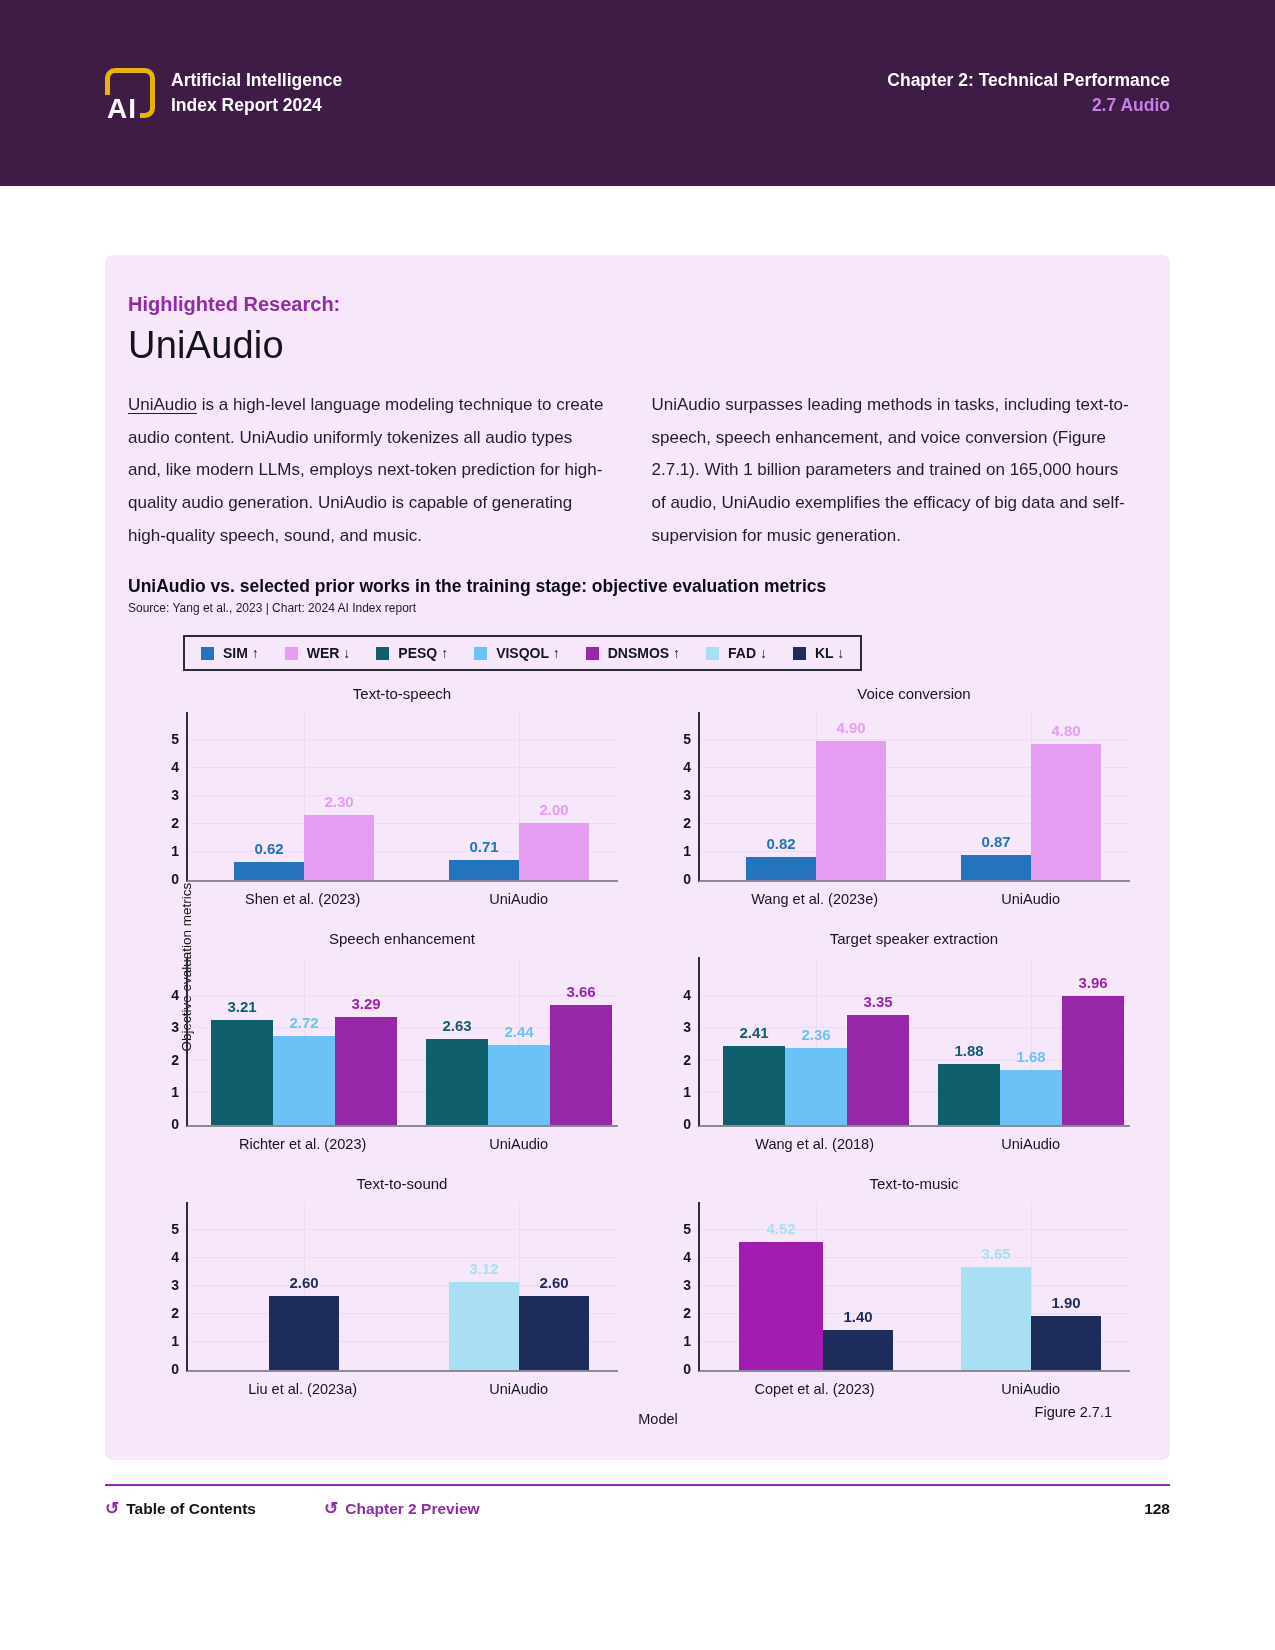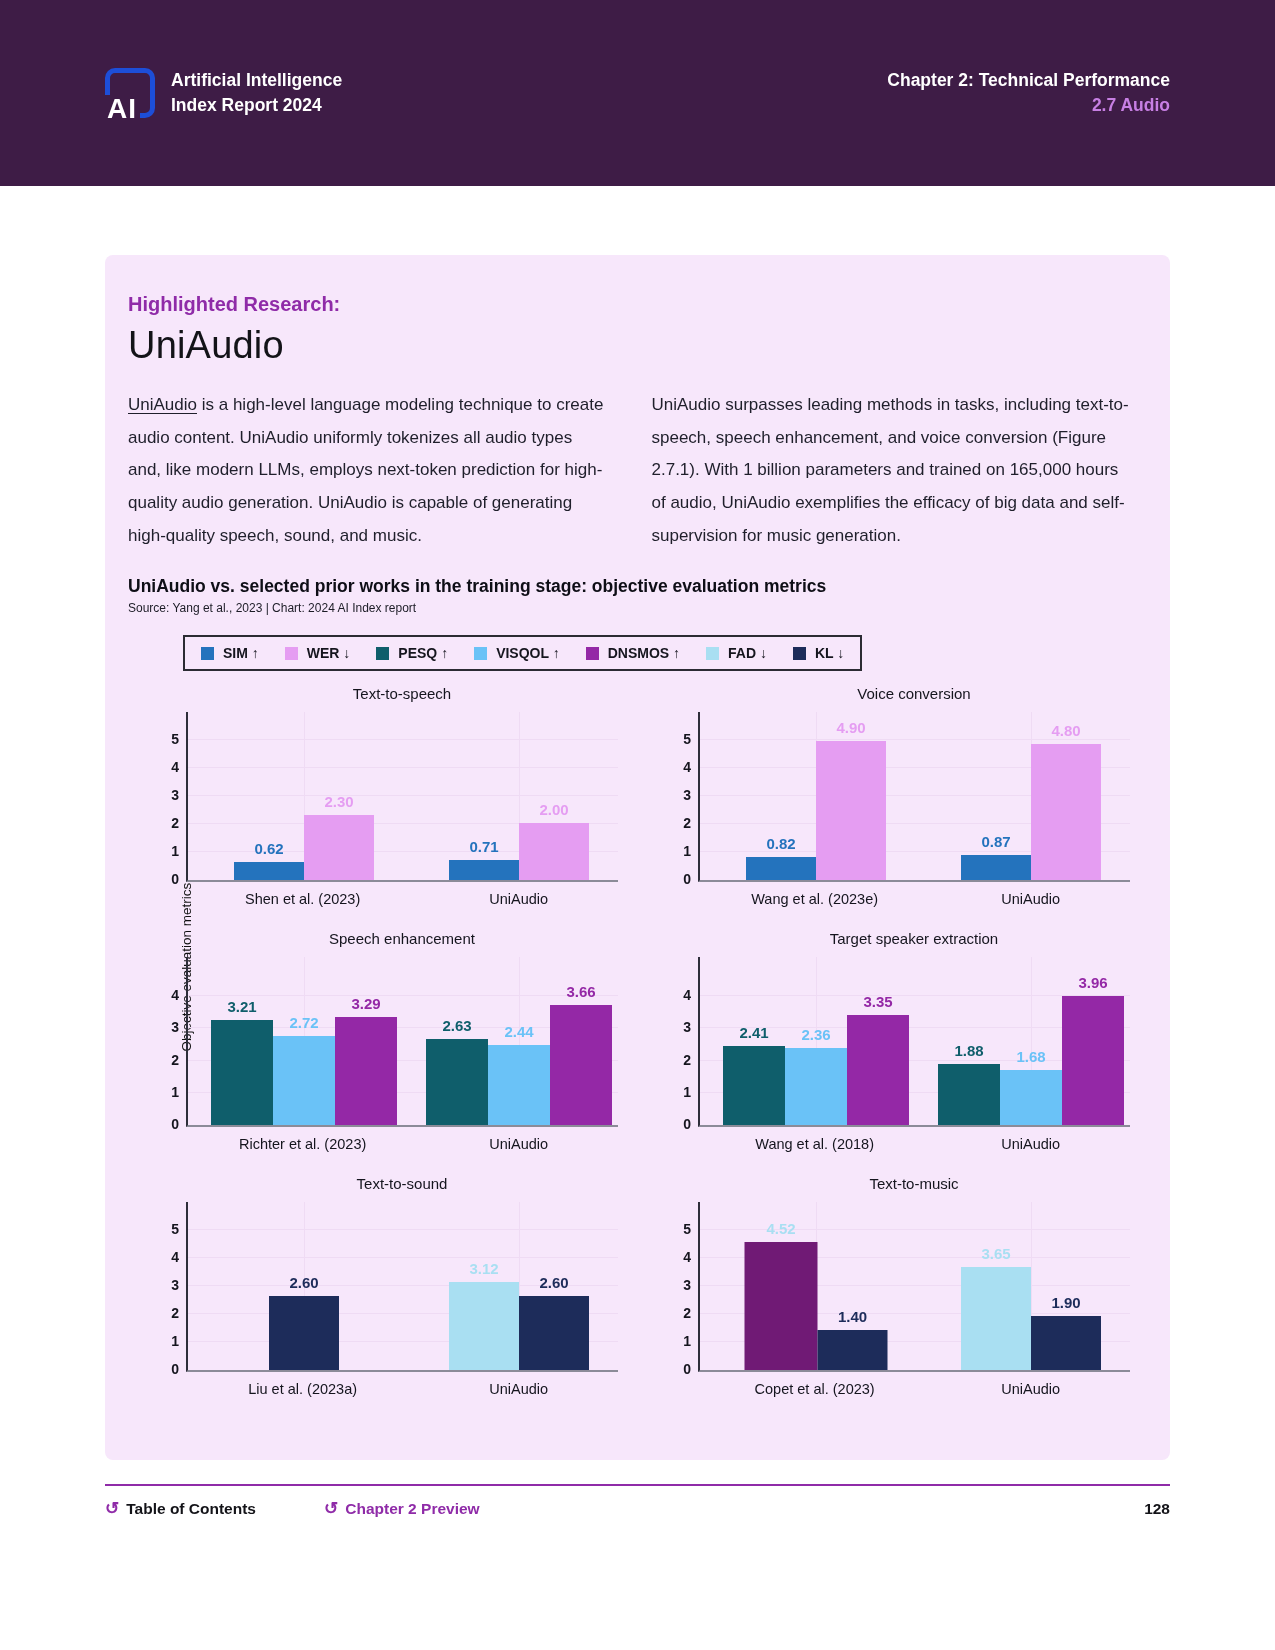--- a/index.html
+++ b/index.html
@@ -11,21 +11,21 @@
   }
 
   
   .hdr {
     height:186px; background:#3E1C46;
     display:flex; align-items:center; justify-content:space-between;
     padding:0 105px;
   }
   .hdr-left { display:flex; align-items:center; gap:16px; }
   .logo-box {
-    width:50px; height:50px; border:5px solid #1d4ed8; border-radius:10px;
+    width:50px; height:50px; border:5px solid #eab308; border-radius:10px;
     position:relative; flex:0 0 auto;
   }
   .logo-box .mark {
     position:absolute; left:-6px; bottom:-10px;
     background:#3E1C46; color:#ffffff;
     font-weight:800; font-size:28px; letter-spacing:1px;
     padding:0 3px; line-height:1;
   }
   .hdr-title { color:#fff; font-weight:700; font-size:17.5px; line-height:1.45; }
   .hdr-right { text-align:right; font-weight:700; font-size:17.5px; line-height:1.45; }
@@ -385,21 +385,21 @@
             <div class="grid-h" style="bottom: 33.3333%;"></div>
             <div class="ytick" style="bottom: calc(33.3333% - 6px);">2</div>
             <div class="grid-h" style="bottom: 50%;"></div>
             <div class="ytick" style="bottom: calc(50% - 6px);">3</div>
             <div class="grid-h" style="bottom: 66.6667%;"></div>
             <div class="ytick" style="bottom: calc(66.6667% - 6px);">4</div>
             <div class="grid-h" style="bottom: 83.3333%;"></div>
             <div class="ytick" style="bottom: calc(83.3333% - 6px);">5</div>
             <div class="grid-v" style="left: 27%;"></div>
             <div class="bar-group" style="left: 27%;">
-              <div class="bar" style="width: 73px; height: 128px; background: #701a75;">
+              <div class="bar" style="width: 84px; height: 128px; background: #a21caf;">
                 <div class="bar-value" style="color: rgb(169, 223, 242);">4.52</div>
               </div>
               <div class="bar" style="width: 70px; height: 40px; background: rgb(29, 44, 90);">
                 <div class="bar-value" style="color: rgb(29, 44, 90);">1.40</div>
               </div>
             </div>
             <div class="grid-v" style="left: 77%;"></div>
             <div class="bar-group" style="left: 77%;">
               <div class="bar" style="width: 70px; height: 103px; background: rgb(169, 223, 242);">
                 <div class="bar-value" style="color: rgb(169, 223, 242);">3.65</div>
@@ -410,20 +410,24 @@
             </div>
           </div>
           <div class="xlabels">
             <div class="xlabel" style="left: 27%; text-align: right;">Copet et al. (2023)</div>
             <div class="xlabel" style="left: 77%;">UniAudio</div>
           </div>
         </div>
       </div>
   </div>
 
+  <div class="chart-bottom">
+    <span class="xaxis-label">Model</span>
+    <span class="figure-label">Figure 2.7.1</span>
+  </div>
 </section>
 
 <div class="footer-rule"></div>
 <footer class="footer">
   <span class="foot-item toc">
       <span class="foot-icon">↺</span>
       <span>Table of Contents</span>
     </span>
   <span class="foot-item preview">
       <span class="foot-icon">↺</span>

